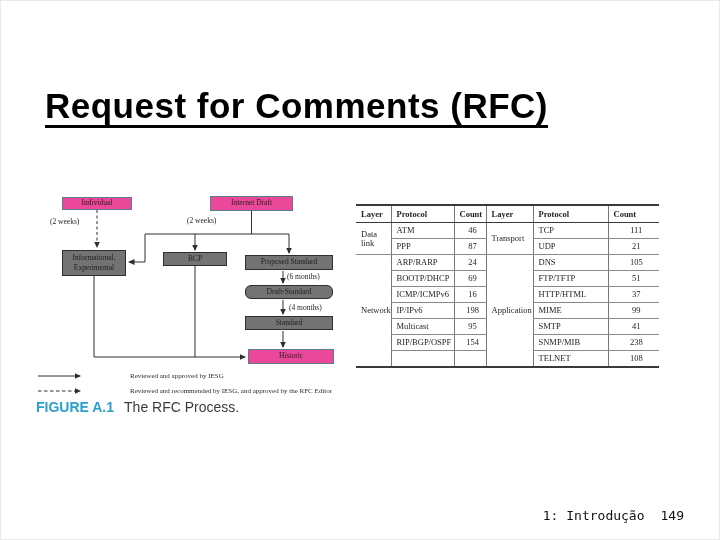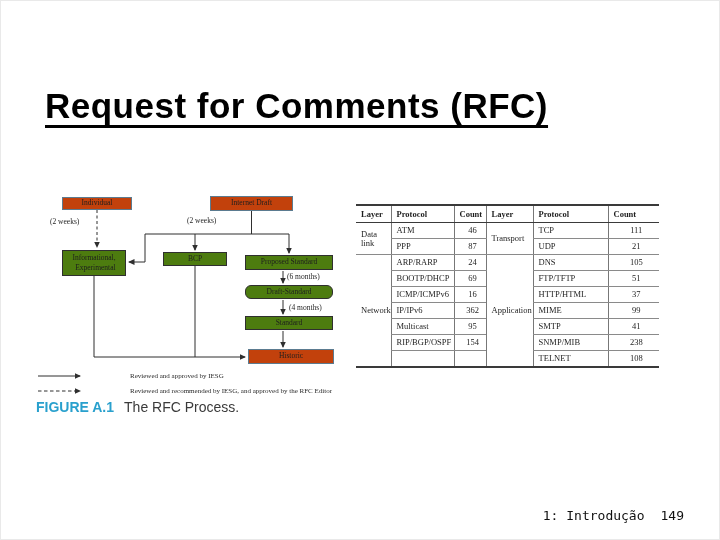--- a/index.html
+++ b/index.html
@@ -18,22 +18,22 @@
     margin-top:40px;
   }
   
   .flowchart { position:absolute; left:36px; top:190px; width:305px; height:235px; font-family:"Liberation Serif", serif; }
   .flowchart svg { position:absolute; left:0; top:0; }
   .node {
     position:absolute; box-sizing:border-box; text-align:center;
     font-size:7.5px; color:#1e1e1e; line-height:1.4; overflow:hidden;
     display:flex; align-items:center; justify-content:center;
   }
-  .node.light  { background:#c2410c; border:1px solid #5b7b90; }
-  .node.medium { background:#4d7c0f; border:1px solid #2f2f2f;text-align:right; }
+  .node.light  { background:#ec4899; border:1px solid #5b7b90; }
+  .node.medium { background:#737373; border:1px solid #2f2f2f; }
   .node.pre-line { white-space:pre-line; line-height:1.35; }
   .n-individual { left:26px;  top:7px;   width:70px; height:13px; }
   .n-internet   { left:174px; top:6px;   width:83px; height:15px; border-width:1.4px; }
   .n-info       { left:26px;  top:60px;  width:64px; height:26px; }
   .n-bcp        { left:127px; top:62px;  width:64px; height:14px; }
   .n-proposed   { left:209px; top:65px;  width:88px; height:15px; }
   .n-draft      { left:209px; top:95px;  width:88px; height:14px;border-radius:6px; }
   .n-standard   { left:209px; top:126px; width:88px; height:14px; }
   .n-historic   { left:212px; top:159px; width:86px; height:15px; border:1px solid #2f2f2f; }
   .time-label { position:absolute; font-size:7.5px; color:#1e1e1e; white-space:nowrap; }
@@ -178,21 +178,21 @@
             <td class="count-cell">51</td>
           </tr>
           <tr>
             <td class="proto-cell">ICMP/ICMPv6</td>
             <td class="count-cell">16</td>
             <td class="proto-cell">HTTP/HTML</td>
             <td class="count-cell">37</td>
           </tr>
           <tr>
             <td class="proto-cell">IP/IPv6</td>
-            <td class="count-cell">362</td>
+            <td class="count-cell">198</td>
             <td class="proto-cell">MIME</td>
             <td class="count-cell">99</td>
           </tr>
           <tr>
             <td class="proto-cell">Multicast</td>
             <td class="count-cell">95</td>
             <td class="proto-cell">SMTP</td>
             <td class="count-cell">41</td>
           </tr>
           <tr>

